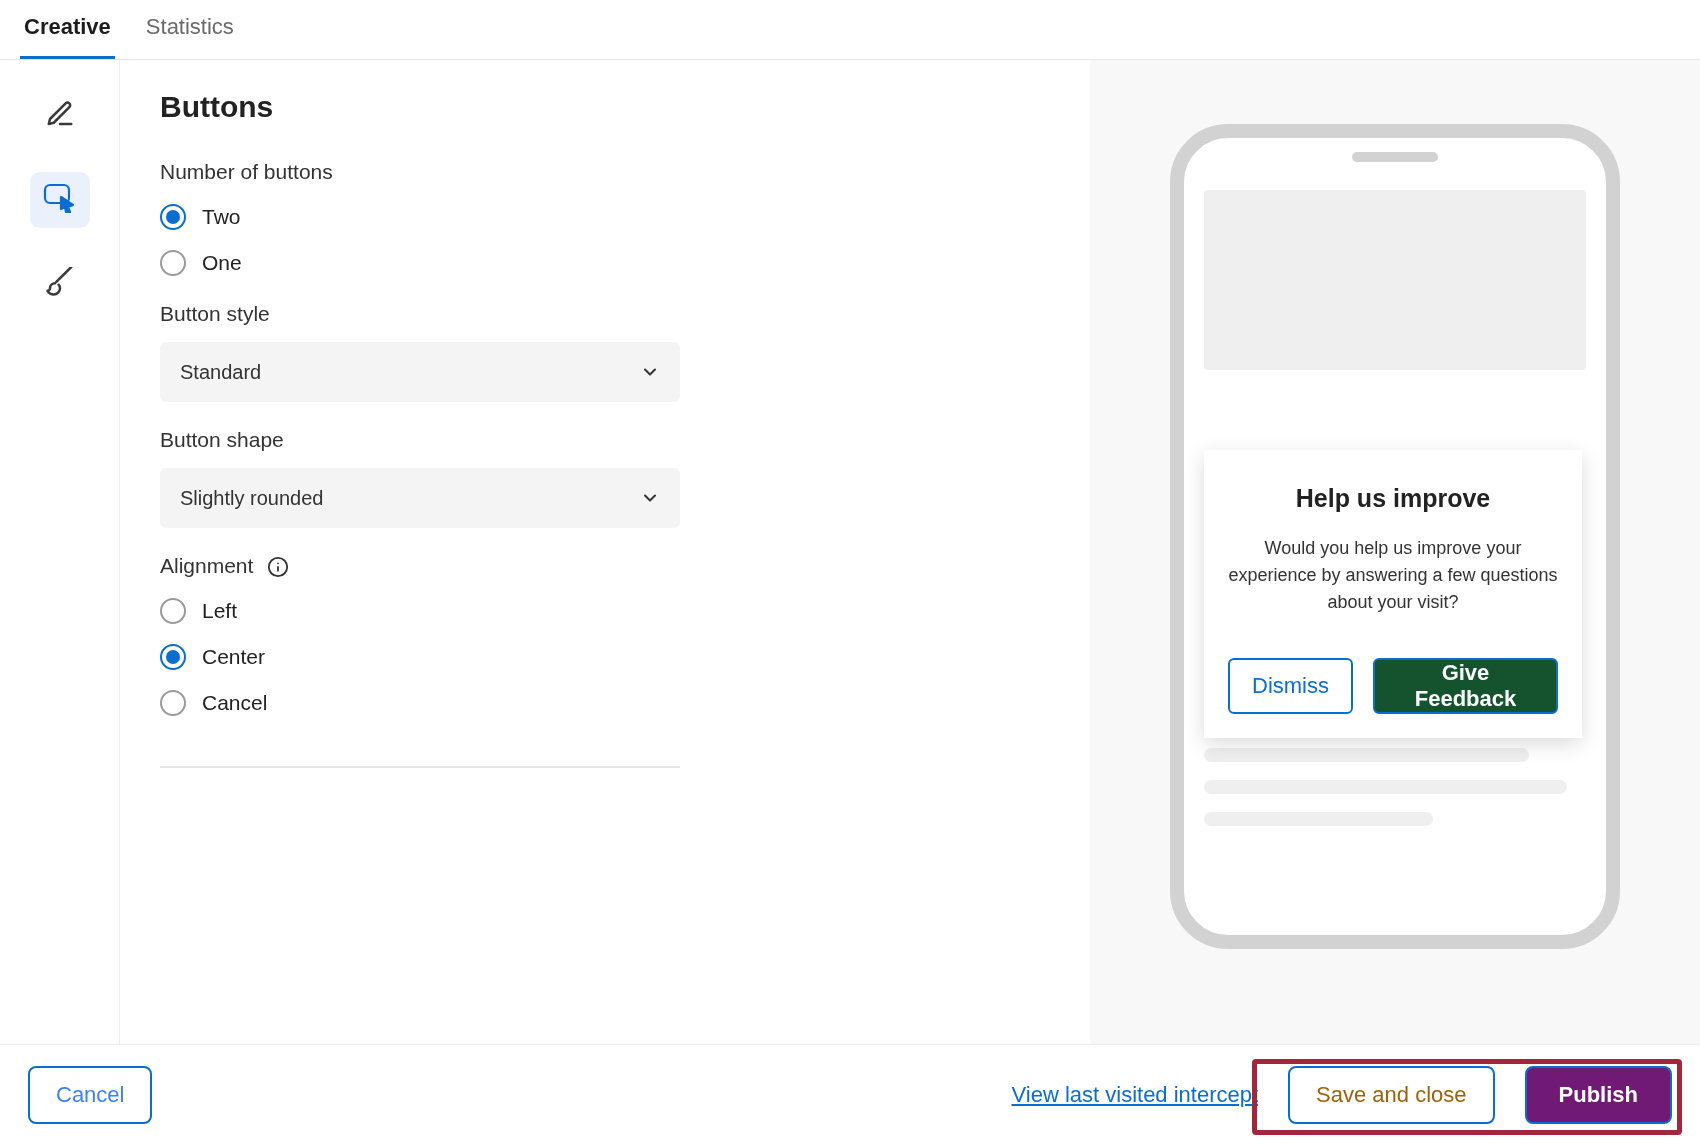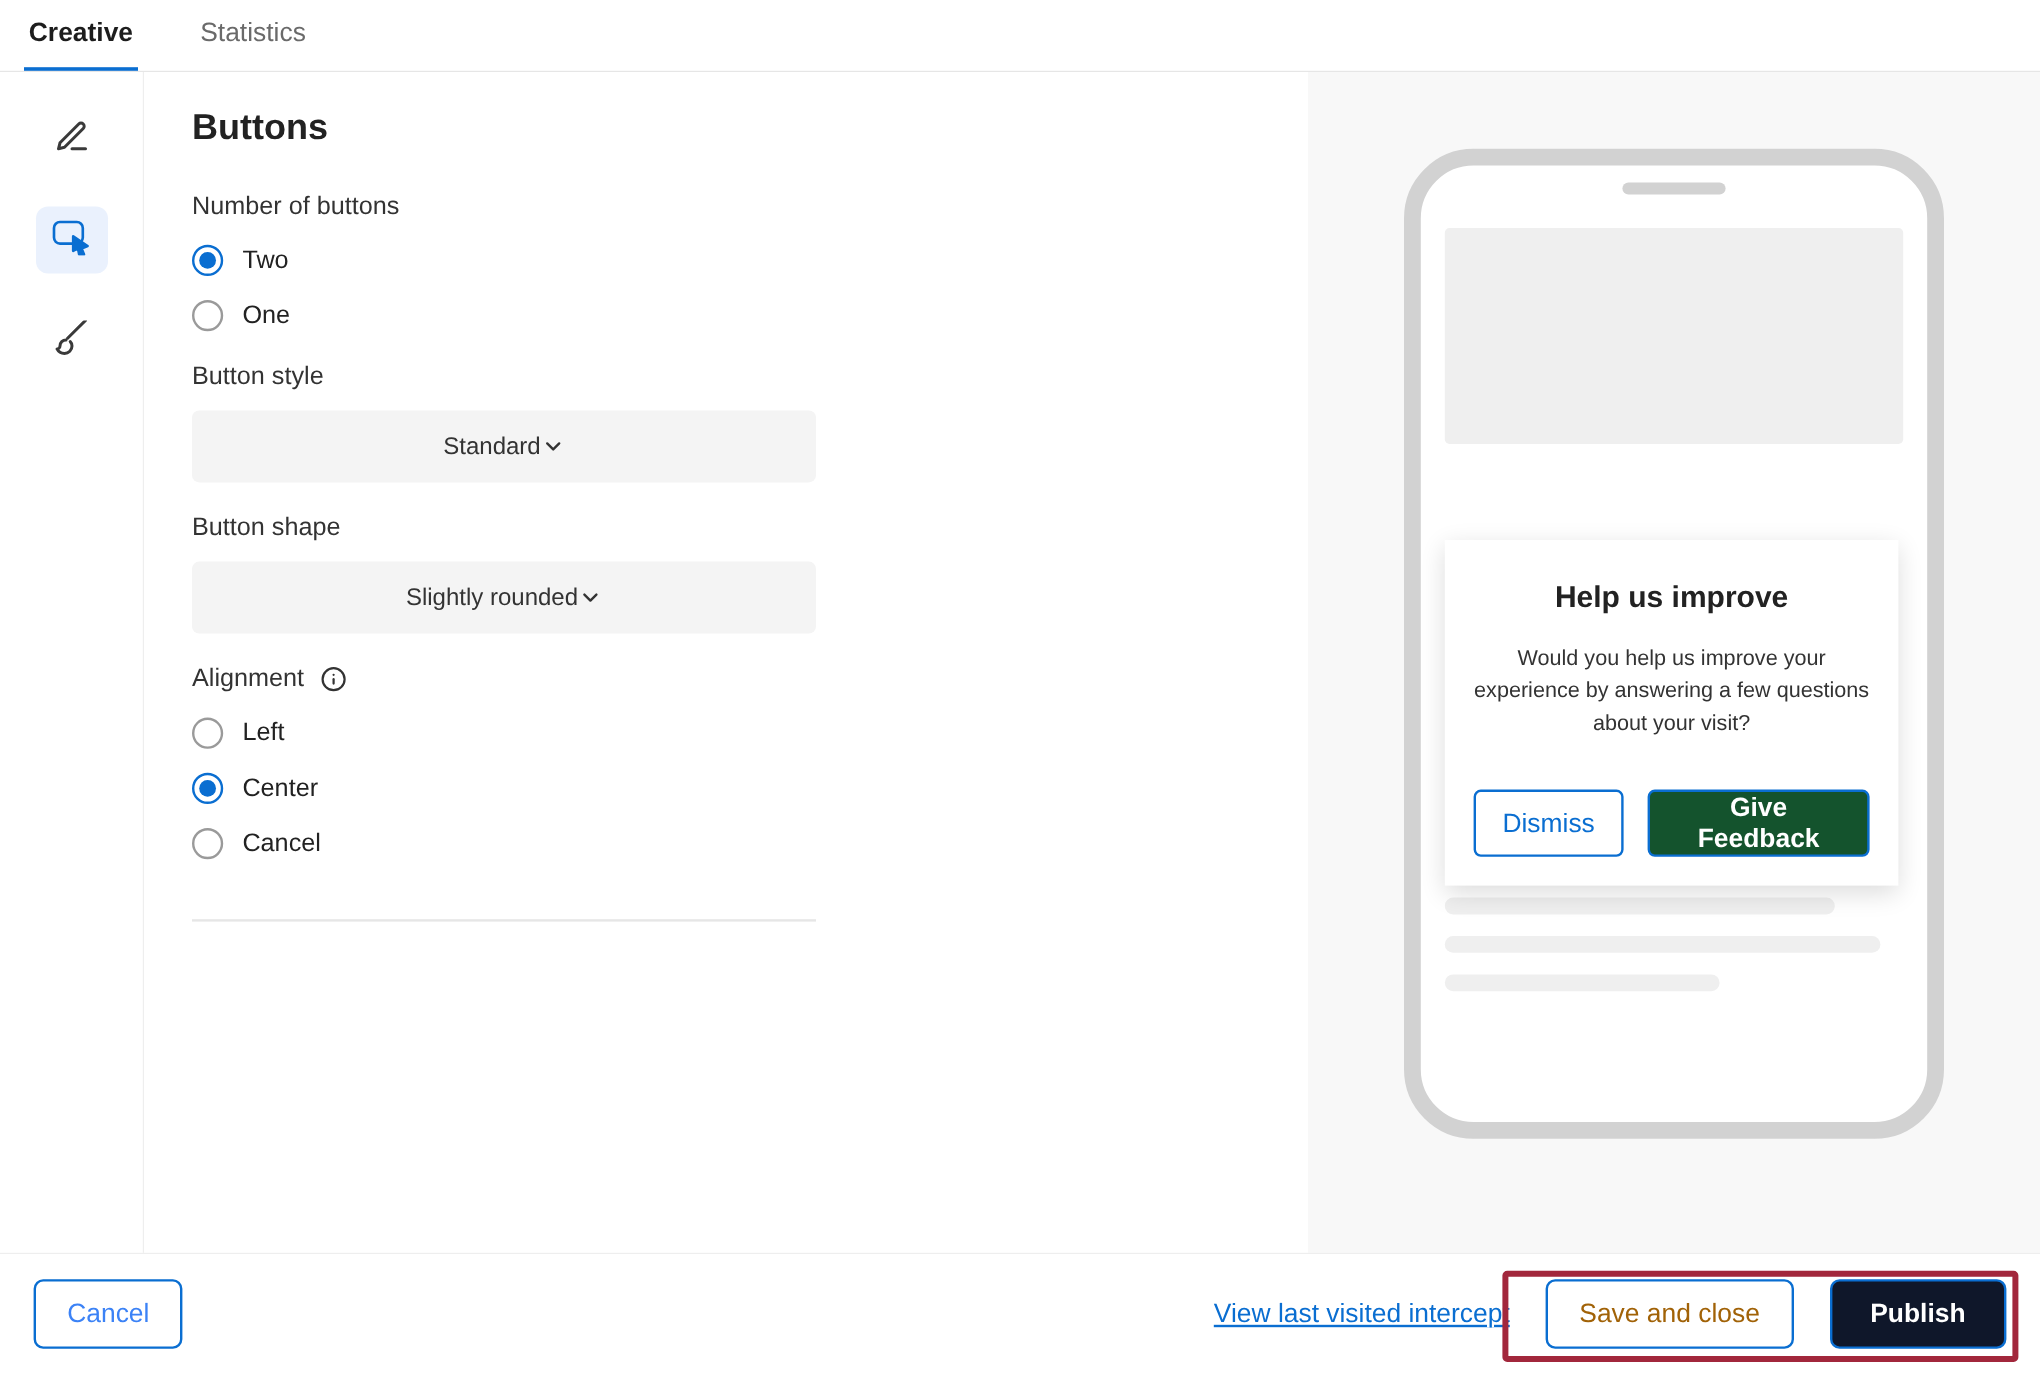--- a/index.html
+++ b/index.html
@@ -1,19 +1,19 @@
 <!DOCTYPE html>
 <html><head>
 <meta charset="utf-8">
 <style>
   * { box-sizing: border-box; margin: 0; padding: 0; }
   html, body { width: 1700px; height: 1144px; font-family: -apple-system, BlinkMacSystemFont, "Segoe UI", Arial, sans-serif; color: #222; background:#fff; overflow:hidden; }
 
   .tabs {
-    display:flex; gap:48px; padding:0 20px; border-bottom:1px solid #e6e6e6;
+    display:flex; gap:27px; padding:0 20px; border-bottom:1px solid #e6e6e6;
     height:60px; align-items:flex-end;
   }
   .tab {
     padding:18px 4px 16px; font-size:22px; color:#6a6a6a; cursor:pointer;
     border-bottom:3px solid transparent;
   }
   .tab.active { color:#1d1d1d; font-weight:700; border-bottom-color:#0a6ed1; }
 
   .body {
     display:flex; height:calc(100% - 60px - 100px);
@@ -41,21 +41,21 @@
   .radio {
     width:26px; height:26px; border-radius:50%; border:2px solid #9a9a9a; display:inline-block; position:relative; background:#fff;
   }
   .radio.checked { border-color:#0a6ed1; }
   .radio.checked::after {
     content:""; position:absolute; inset:4px; border-radius:50%; background:#0a6ed1;
   }
 
   .select {
     width:520px; height:60px; background:#f4f4f4; border:none; border-radius:6px;
-    display:flex; align-items:center; justify-content:center; padding:0 20px;
+    display:flex; align-items:center; justify-content:space-between; padding:0 20px;
     font-size:20px; color:#333; cursor:pointer;
   }
   .chevron { display:inline-flex; }
 
   .hr { border:none; border-top:2px solid #e6e6e6; margin:50px 0 0 0; width:520px; }
 
   .preview-area {
     flex:1; background:#f8f8f8; display:flex; align-items:flex-start; justify-content:center; padding-top:64px;
   }
 
@@ -87,21 +87,21 @@
 
   .footer {
     height:100px; border-top:1px solid #eee; display:flex; align-items:center; padding:0 28px; gap:24px;
     justify-content:space-between; position:relative;
   }
   .footer-left { display:flex; align-items:center; }
   .footer-right { display:flex; align-items:center; gap:30px; }
   .link { color:#0a6ed1; text-decoration:underline; font-size:22px; cursor:pointer; }
   .cancel-btn { height:58px; padding:0 26px; border:2px solid #0a6ed1; color:#3b82f6; background:#fff; border-radius:8px; font-size:22px; cursor:pointer;}
   .save-btn   { height:58px; padding:0 26px; border:2px solid #0a6ed1; color:#a16207; background:#fff; border-radius:8px; font-size:22px; cursor:pointer;}
-  .publish-btn{ height:58px; padding:0 32px; border:2px solid #0a6ed1; color:#fff; background:#0f172a; border-radius:8px; font-size:22px; font-weight:700; cursor:pointer;}
+  .publish-btn{ height:58px; padding:0 32px; border:2px solid #0a6ed1; color:#fff; background:#701a75; border-radius:8px; font-size:22px; font-weight:700; cursor:pointer;}
   .highlight-box {
     position:absolute; border:5px solid #a2273c; border-radius:4px; pointer-events:none;
     right:18px; top:14px; width:430px; height:76px;
   }
 </style>
 </head>
 <body>
 
 <div class="tabs">
   <div class="tab active">Creative</div>

